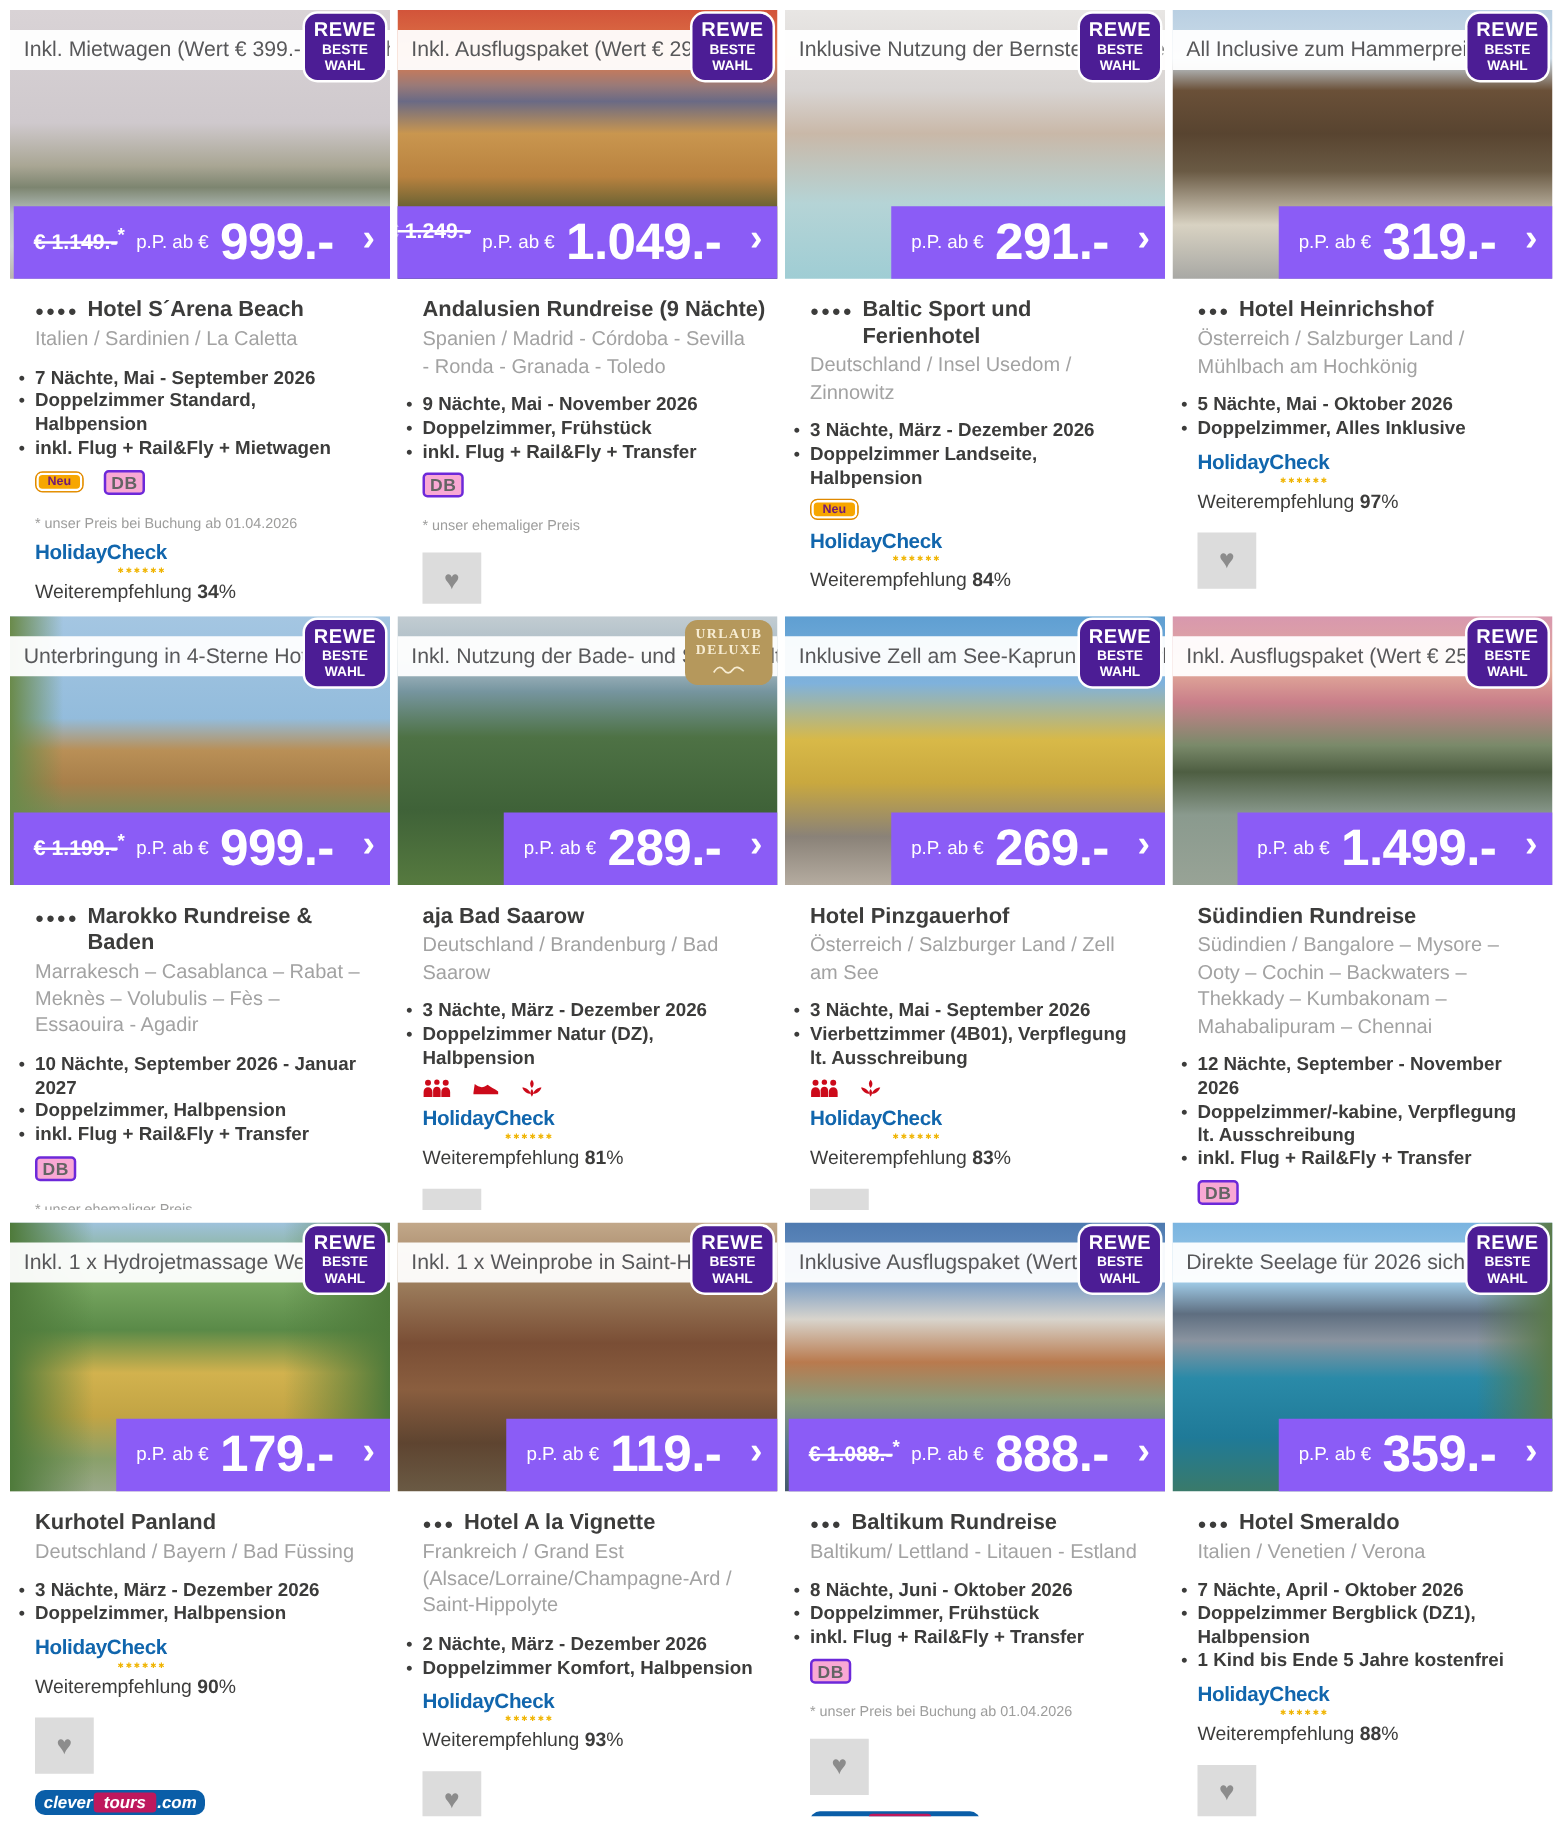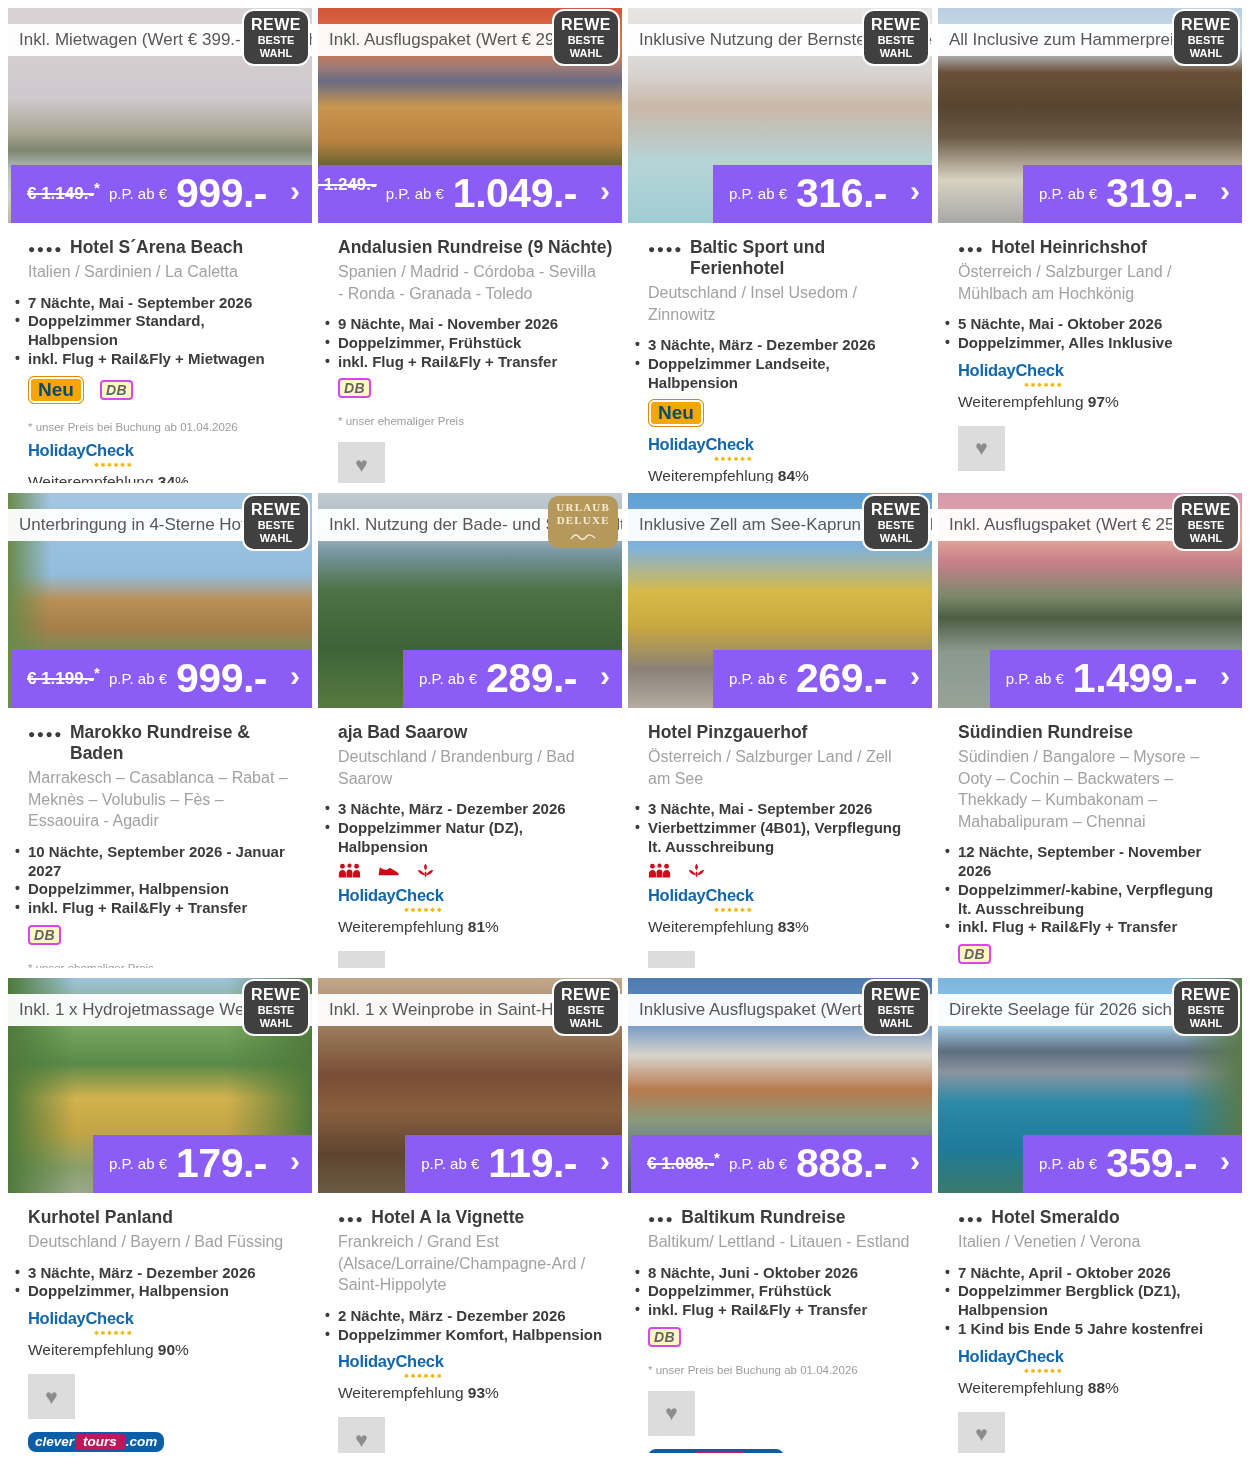--- a/index.html
+++ b/index.html
@@ -16,43 +16,43 @@
   [data-photo="marrakech-koutoubia"]{background:linear-gradient(90deg,#6a8a4a 0%,transparent 14%,transparent 100%),linear-gradient(180deg,#a4c6e2 0%,#93bcdc 38%,#b98f56 50%,#a87f4a 62%,#7a8a58 74%,#d8cdb8 88%,#e2d8c8 100%);}
   [data-photo="forest-lake-aerial"]{background:linear-gradient(180deg,#c2ccd2 0%,#9fb4be 20%,#76959f 28%,#4e7245 45%,#3f6238 72%,#567a3f 100%);}
   [data-photo="zell-am-see-hotel"]{background:linear-gradient(180deg,#5f9fd2 0%,#7fb2dc 25%,#d8b948 46%,#c9a83f 62%,#8a8278 82%,#b5aca0 100%);}
   [data-photo="kerala-houseboat-sunset"]{background:linear-gradient(180deg,#d898ae 0%,#e2aa9a 20%,#c97f8a 32%,#7a8a6a 48%,#4e5e42 58%,#8a9a8e 74%,#98a396 100%);}
   [data-photo="spa-hotel-building"]{background:linear-gradient(90deg,#4e7a3a 0%,transparent 22%,transparent 72%,#4e7a3a 100%),linear-gradient(180deg,#9fc2dc 0%,#79a862 22%,#5a8a48 40%,#d2b24e 56%,#c2a444 72%,#8aa06a 88%,#9aa88a 100%);}
   [data-photo="half-timbered-inn"]{background:linear-gradient(180deg,#c2a88a 0%,#9a7a5a 24%,#7a4e35 45%,#8a5e3f 62%,#5e4430 82%,#6a5a44 100%);}
   [data-photo="tallinn-old-town"]{background:linear-gradient(180deg,#4e7ab0 0%,#6a94c4 20%,#d8d4cc 36%,#b97a4e 52%,#8a9a7a 66%,#5e7a8a 82%,#44586a 100%);}
   [data-photo="lake-garda"]{background:linear-gradient(90deg,transparent 0%,transparent 80%,#5a7a4a 100%),linear-gradient(180deg,#7ab4e0 0%,#a0cce8 22%,#5e6e80 34%,#8a94a0 44%,#2a8aa8 58%,#1f7a98 80%,#3a7a6a 100%);}
 
   .banner { position:absolute; top:16px; left:0; z-index:2; background:rgba(255,255,255,0.95); color:#58585a; font-size:17px; padding:6px 11px; max-width:100%; white-space:nowrap; overflow:hidden; box-sizing:border-box; }
-  .rewe-badge { position:absolute; top:3px; right:4px; z-index:3; background:#404040; color:#fff; border-radius:10px; padding:6px 7px 5px; text-align:center; line-height:1; box-shadow:0 0 0 2px #fff; }
+  .rewe-badge { position:absolute; top:3px; right:4px; z-index:3; background:#4c1d95; color:#fff; border-radius:10px; padding:6px 7px 5px; text-align:center; line-height:1; box-shadow:0 0 0 2px #fff; }
   .rewe-badge .l1 { font-weight:700; font-size:16px; letter-spacing:.5px; }
   .rewe-badge .l2,.rewe-badge .l3 { font-weight:700; font-size:11px; margin-top:2px; }
   .urlaub-badge { position:absolute; top:3px; right:4px; z-index:3; background:#b5985c; color:#f7ecd2; border-radius:10px; padding:6px 8px 4px; text-align:center; line-height:1; font-family:"Liberation Serif",serif; }
   .urlaub-badge .l1,.urlaub-badge .l2 { font-weight:700; font-size:11px; letter-spacing:1.2px; margin-bottom:2px; }
   .price-bar { position:absolute; right:0; bottom:0; z-index:2; background:#8b5cf6; color:#fff; display:flex; align-items:center; gap:9px; padding:5px 12px 6px 16px; min-height:45px; box-sizing:border-box; }
   .old-price { font-size:17px; font-weight:700; text-decoration:line-through; text-decoration-thickness:2px; white-space:nowrap; }
   .old-ast { font-size:15px; font-weight:700; vertical-align:super; line-height:0; }
   .pp { font-size:15px; white-space:nowrap; }
   .big-price { font-size:41px; font-weight:800; letter-spacing:-.5px; white-space:nowrap; }
   .chev { font-size:30px; font-weight:700; margin-left:14px; line-height:.7; padding-bottom:6px; }
 
   .card-body { flex:1; display:flex; flex-direction:column; align-items:flex-start; padding:14px 8px 0 0; }
   .title-row { padding-left:20px; display:flex; align-items:baseline; gap:7px; }
   .stars { font-size:12px; letter-spacing:1.5px; color:#3c3c3b; }
   .title { font-size:17.5px; font-weight:700; color:#3c3c3b; }
   .location { padding-left:20px; padding-right:12px; margin-top:3px; font-size:16px; color:#a2a2a2; line-height:1.35; }
   ul.details { margin:11px 0 0; padding:0 6px 0 20px; list-style:none; }
   ul.details li { position:relative; font-size:15px; font-weight:700; color:#3c3c3b; line-height:1.25; }
   ul.details li::before { content:"•"; position:absolute; left:-13px; top:0; font-size:14px; }
   .tag-row { padding-left:20px; margin-top:7px; display:flex; gap:16px; align-items:center; }
-  .badge-neu { background:#f7a600; border:1px solid #e08900; box-shadow:inset 0 0 0 2px #fff; color:#0c4a6e; font-weight:700; font-size:19px; padding:2px 9px; border-radius:6px; }
-  .badge-db { border:2px solid #d946ef; color:#646464; background:#fef9c3; border-radius:4px; font-weight:800; font-size:14px; padding:0 4px; letter-spacing:.5px;font-style:italic; }
+  .badge-neu { background:#f7a600; border:1px solid #e08900; box-shadow:inset 0 0 0 2px #fff; color:#701a75; font-weight:700; font-size:10px; padding:2px 9px; border-radius:6px; }
+  .badge-db { border:2px solid #6d28d9; color:#646464; background:#f9a8d4; border-radius:4px; font-weight:800; font-size:14px; padding:0 4px; letter-spacing:.5px; }
   .amenity { display:inline-flex; }
   .amenity svg { fill:#cc0a1a; }
   .note { padding-left:20px; margin-top:17px; font-size:11.5px; color:#9d9d9c; }
   .hc-block { padding-left:20px; margin-top:9px; }
   .hc-logo { color:#1166ad; font-weight:700; font-size:16.5px; line-height:1; letter-spacing:-.3px; }
   .hc-stars { display:block; color:#f0b400; font-size:6px; letter-spacing:1.5px; margin:1px 0 0 66px; }
   .rec-line { margin-top:5px; font-size:15.5px; color:#3c3c3b; }
   .rec-val { font-weight:800; }
   .heart-btn { margin:15px 0 0 20px; width:47px; height:45px; background:#dcdcdc; border:none; display:flex; align-items:center; justify-content:center; color:#8c8c8c; font-size:21px; cursor:pointer; flex:none; }
   .ct-wrap { margin:13px 0 0 20px; }
@@ -150,21 +150,21 @@
       <div class="banner">Inklusive Nutzung der Bernsteintherme</div>
       <div class="rewe-badge">
         <div class="l1">REWE</div>
         <div class="l2">BESTE</div>
         <div class="l3">WAHL</div>
       </div>
 
       <div class="price-bar">
 
         <span class="pp">p.P. ab €</span>
-        <span class="big-price">316.-</span>
+        <span class="big-price">291.-</span>
         <span class="chev">›</span>
       </div>
     </div>
     <div class="card-body">
       <div class="title-row">
         <span class="stars">●●●●</span>
         <span class="title">Baltic Sport und Ferienhotel</span>
       </div>
       <div class="location">Deutschland / Insel Usedom / Zinnowitz</div>
       <ul class="details">

